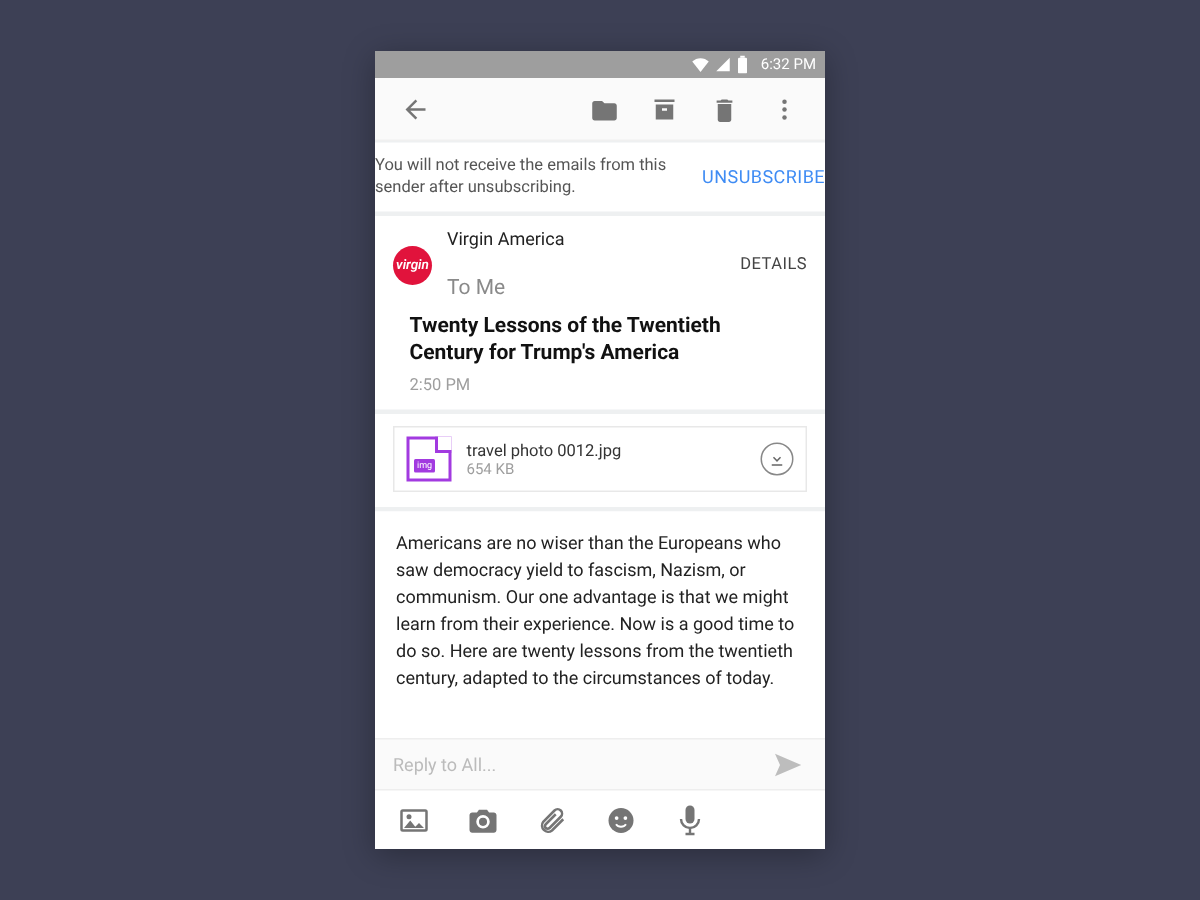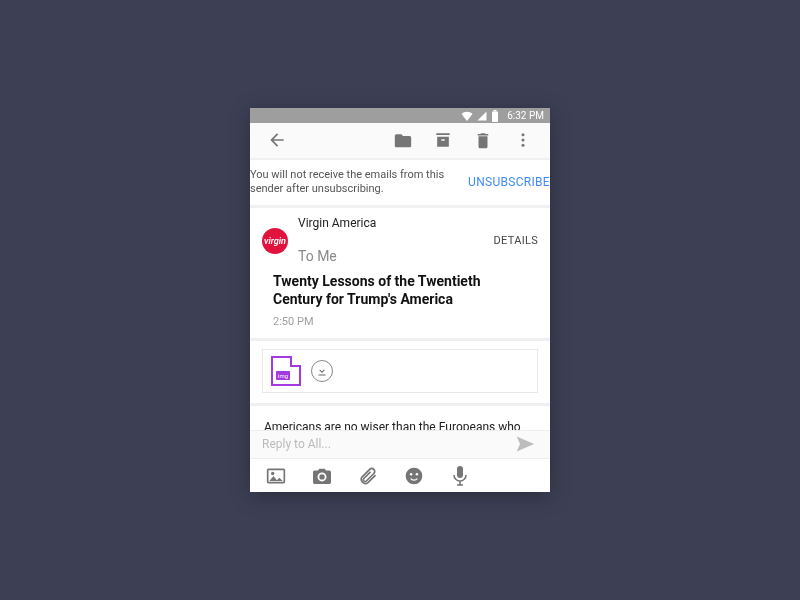--- a/index.html
+++ b/index.html
@@ -6,21 +6,21 @@
   html, body { width: 800px; height: 600px; }
   body {
     background: #3d4055;
     font-family: Roboto, "Helvetica Neue", Arial, sans-serif;
     display: flex;
     align-items: center;
     justify-content: center;
   }
   .phone {
     width: 300px;
-    height: 384px;
+    height: 532px;
     background: #fff;
     box-shadow: 0 4px 20px rgba(0,0,0,0.3);
     display: flex;
     flex-direction: column;
     overflow: hidden;
   }
   .statusbar {
     height: 18px;
     background: #9e9e9e;
     color: #fff;
@@ -272,20 +272,24 @@
   <div class="subject-block">
     <div class="subject">Twenty Lessons of the Twentieth Century for Trump's America</div>
     <div class="subject-time">2:50 PM</div>
   </div>
 
   <div class="attachment-wrap">
     <div class="attachment">
       <div class="att-thumb">
         <span class="tag">img</span>
       </div>
+      <div class="att-info">
+        <div class="att-name">travel photo 0012.jpg</div>
+        <div class="att-size">654 KB</div>
+      </div>
       <div class="att-dl">
         <svg width="12" height="12" viewBox="0 0 24 24">
             <path fill="#666" d="M12 3v10l4-4 1.4 1.4L12 16 6.6 10.4 8 9l4 4V3h0zM5 19h14v2H5z"></path>
           </svg>
       </div>
     </div>
   </div>
 
   <div class="bodytext">Americans are no wiser than the Europeans who saw democracy yield to fascism, Nazism, or communism. Our one advantage is that we might learn from their experience. Now is a good time to do so. Here are twenty lessons from the twentieth century, adapted to the circumstances of today.</div>
 

